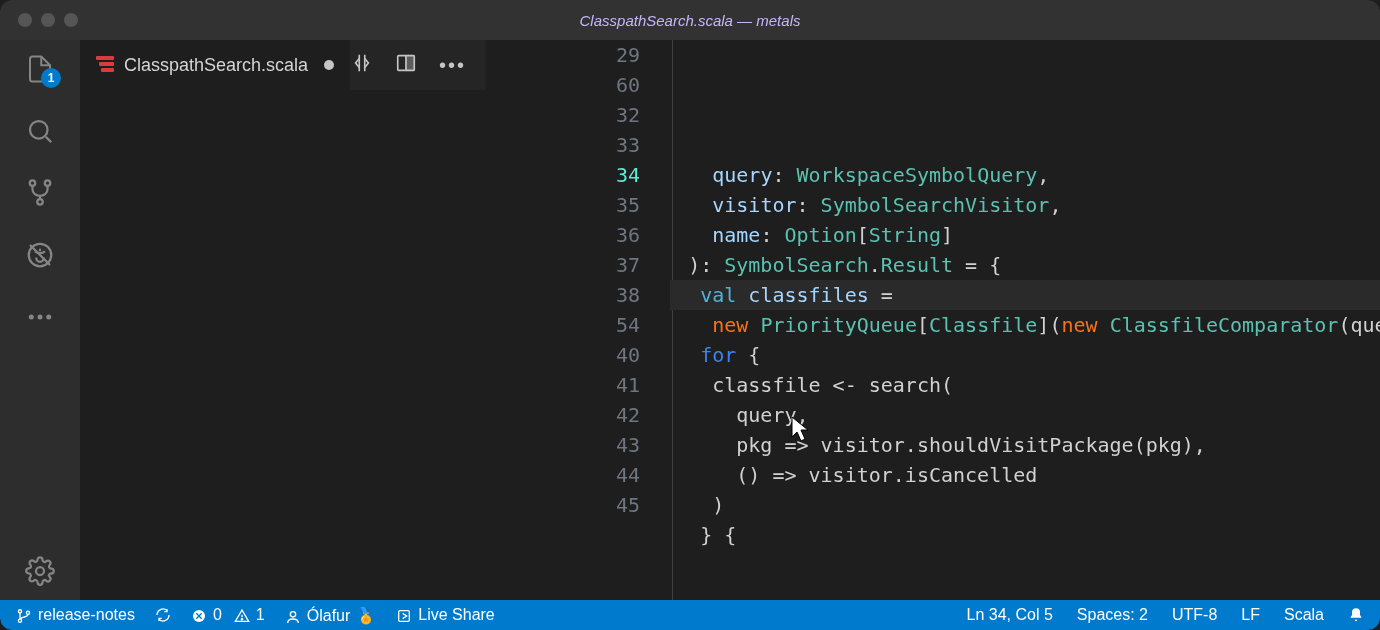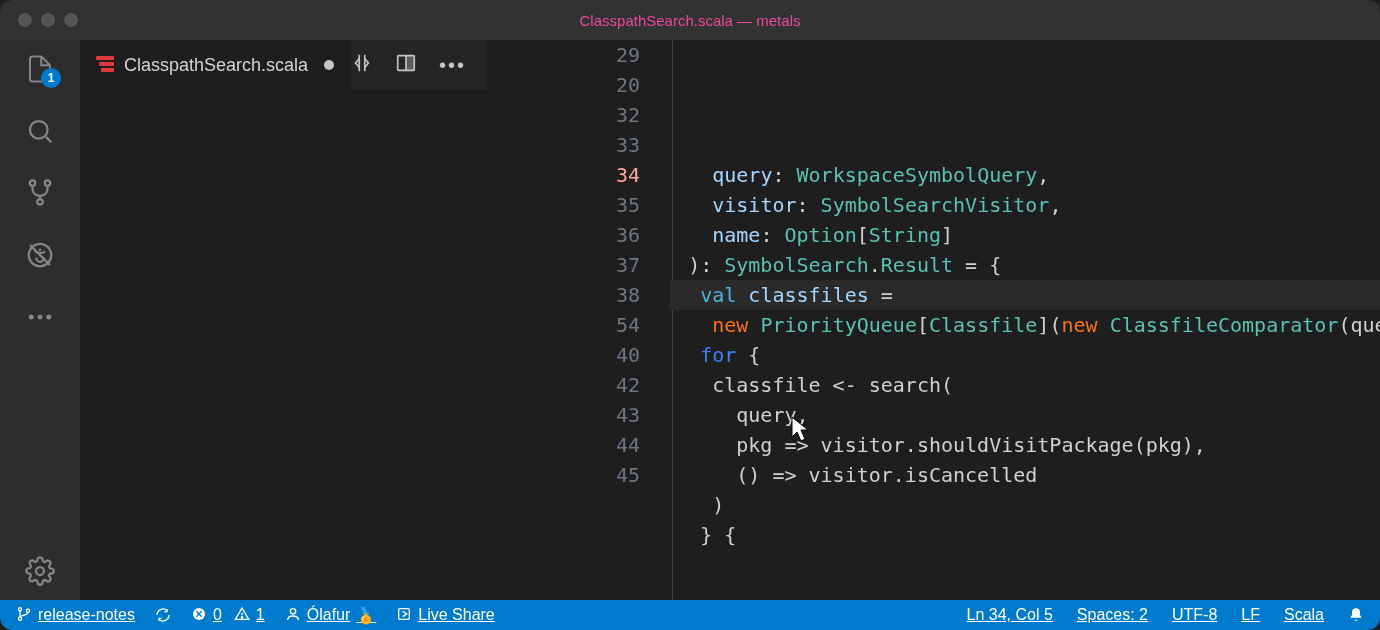--- a/index.html
+++ b/index.html
@@ -15,21 +15,21 @@
 
   
   .title-bar {
     height: 40px; background: #323233;
     display: flex; align-items: center;
     position: relative;
     border-top-left-radius: 12px; border-top-right-radius: 12px;
   }
   .traffic { display: flex; gap: 9px; margin-left: 18px; }
   .traffic .dot { width: 14px; height: 14px; border-radius: 50%; background: #555; }
-  .title-text { position: absolute; left: 50%; transform: translateX(-50%); color: #ec4899; font-size: 15px; }
+  .title-text { position: absolute; left: 50%; transform: translateX(-50%); color: #c4b5fd; font-size: 15px; font-style: italic; }
 
   
   .body { flex: 1; display: flex; min-height: 0; }
   .activity-bar {
     width: 80px; background: #2d2d2d;
     display: flex; flex-direction: column; align-items: center;
     padding-top: 14px; gap: 32px;
     position: relative;
   }
   .act-icon { width: 30px; height: 30px; color: #858585; display:flex; align-items:center; justify-content:center; position:relative; }
@@ -68,21 +68,21 @@
   
   .editor { flex: 1; display: flex; min-height: 0; position: relative; background: #1e1e1e;}
   .gutter {
     width: 184px; text-align: right;
     color: #6e7681; font-family: Menlo, Consolas, monospace;
     font-size: 20px; line-height: 30px;
     padding-top: 0px;
     user-select: none;
   }
   .gutter .ln { padding-right: 30px; height:30px;}
-  .gutter .ln.current { color: #fca5a5; margin-left: 9px; }
+  .gutter .ln.current { color: #5eead4; margin-left: 9px; }
   .code {
     flex: 1; font-family: Menlo, Consolas, monospace;
     font-size: 20px; line-height: 30px;
     color: #d1d1d1;
     white-space: pre;
     position: relative;
     overflow: hidden;
   }
   .code .line { height: 30px; padding-left: 18px; position:relative;}
   .code .line.hl { background: #2a2a2a; }
@@ -107,21 +107,21 @@
 
   
   .status-bar {
     height: 30px; background: #007acc; color: #fff;
     display: flex; align-items: center;
     font-size: 16px;
     padding: 0 16px; gap: 20px;
   }
   .status-left { display: flex; align-items: center; gap: 20px; }
   .status-right { margin-left: auto; display: flex; align-items: center; gap: 24px; }
-  .status-item { display: flex; align-items: flex-start; gap: 6px; text-decoration: underline; }
+  .status-item { display: flex; align-items: flex-end; gap: 6px; }
   .status-item svg { width: 16px; height: 16px; }
 
   .cursor-ptr {
     position: absolute;
     top: 376px; left: 305px;
     width: 20px; height: 28px;
     color: #fff;
     pointer-events: none;
   }
 </style>
@@ -213,30 +213,31 @@
                 <path d="M12 4v16"></path>
                 <rect x="12" y="4" width="9" height="16" fill="currentColor" opacity=".35"></rect>
               </svg></span>
           <span class="ellipsis">•••</span>
         </div>
       </div>
 
       <div class="editor">
         <div class="gutter" id="gutter">
             <div class="ln">29</div>
-            <div class="ln">20</div>
+            <div class="ln">60</div>
             <div class="ln">32</div>
             <div class="ln">33</div>
             <div class="ln current">34</div>
             <div class="ln">35</div>
             <div class="ln">36</div>
             <div class="ln">37</div>
             <div class="ln">38</div>
             <div class="ln">54</div>
             <div class="ln">40</div>
+            <div class="ln">41</div>
             <div class="ln">42</div>
             <div class="ln">43</div>
             <div class="ln">44</div>
             <div class="ln">45</div>
           </div>
         <div class="code" id="code">
           <div class="folding-line"></div>
         <div class="line"><span class="k-op"> </span><span class="k-keyword"></span></div><div class="line"><span class="k-op">  </span><span class="k-param">query</span><span class="k-op">: </span><span class="k-type">WorkspaceSymbolQuery</span><span class="k-op">,</span></div><div class="line"><span class="k-op">  </span><span class="k-param">visitor</span><span class="k-op">: </span><span class="k-type">SymbolSearchVisitor</span><span class="k-op">,</span></div><div class="line"><span class="k-op">  </span><span class="k-param">name</span><span class="k-op">: </span><span class="k-type">Option</span><span class="k-op">[</span><span class="k-type">String</span><span class="k-op">]</span></div><div class="line"><span class="k-op">): </span><span class="k-type">SymbolSearch</span><span class="k-op">.</span><span class="k-type">Result</span><span class="k-op"> = {</span></div><div class="line hl"><span class="k-op"> </span><span class="k-val">val</span><span class="k-op"> </span><span class="k-field">classfiles</span><span class="k-op"> =</span></div><div class="line"><span class="k-op">  </span><span class="k-new">new</span><span class="k-op"> </span><span class="k-type">PriorityQueue</span><span class="k-op">[</span><span class="k-type">Classfile</span><span class="k-op">](</span><span class="k-new">new</span><span class="k-op"> </span><span class="k-type">ClassfileComparator</span><span class="k-op">(query.query))</span></div><div class="line"><span class="k-op"> </span><span class="k-for">for</span><span class="k-op"> {</span></div><div class="line"><span class="k-op">  classfile &lt;- search(</span></div><div class="line"><span class="k-op">    query,</span></div><div class="line"><span class="k-op">    pkg =&gt; visitor.shouldVisitPackage(pkg),</span></div><div class="line"><span class="k-op">    () =&gt; visitor.isCancelled</span></div><div class="line"><span class="k-op">  )</span></div><div class="line"><span class="k-op"> } {</span></div></div>
         <div class="minimap">
           <div class="mini-content" id="mini">

